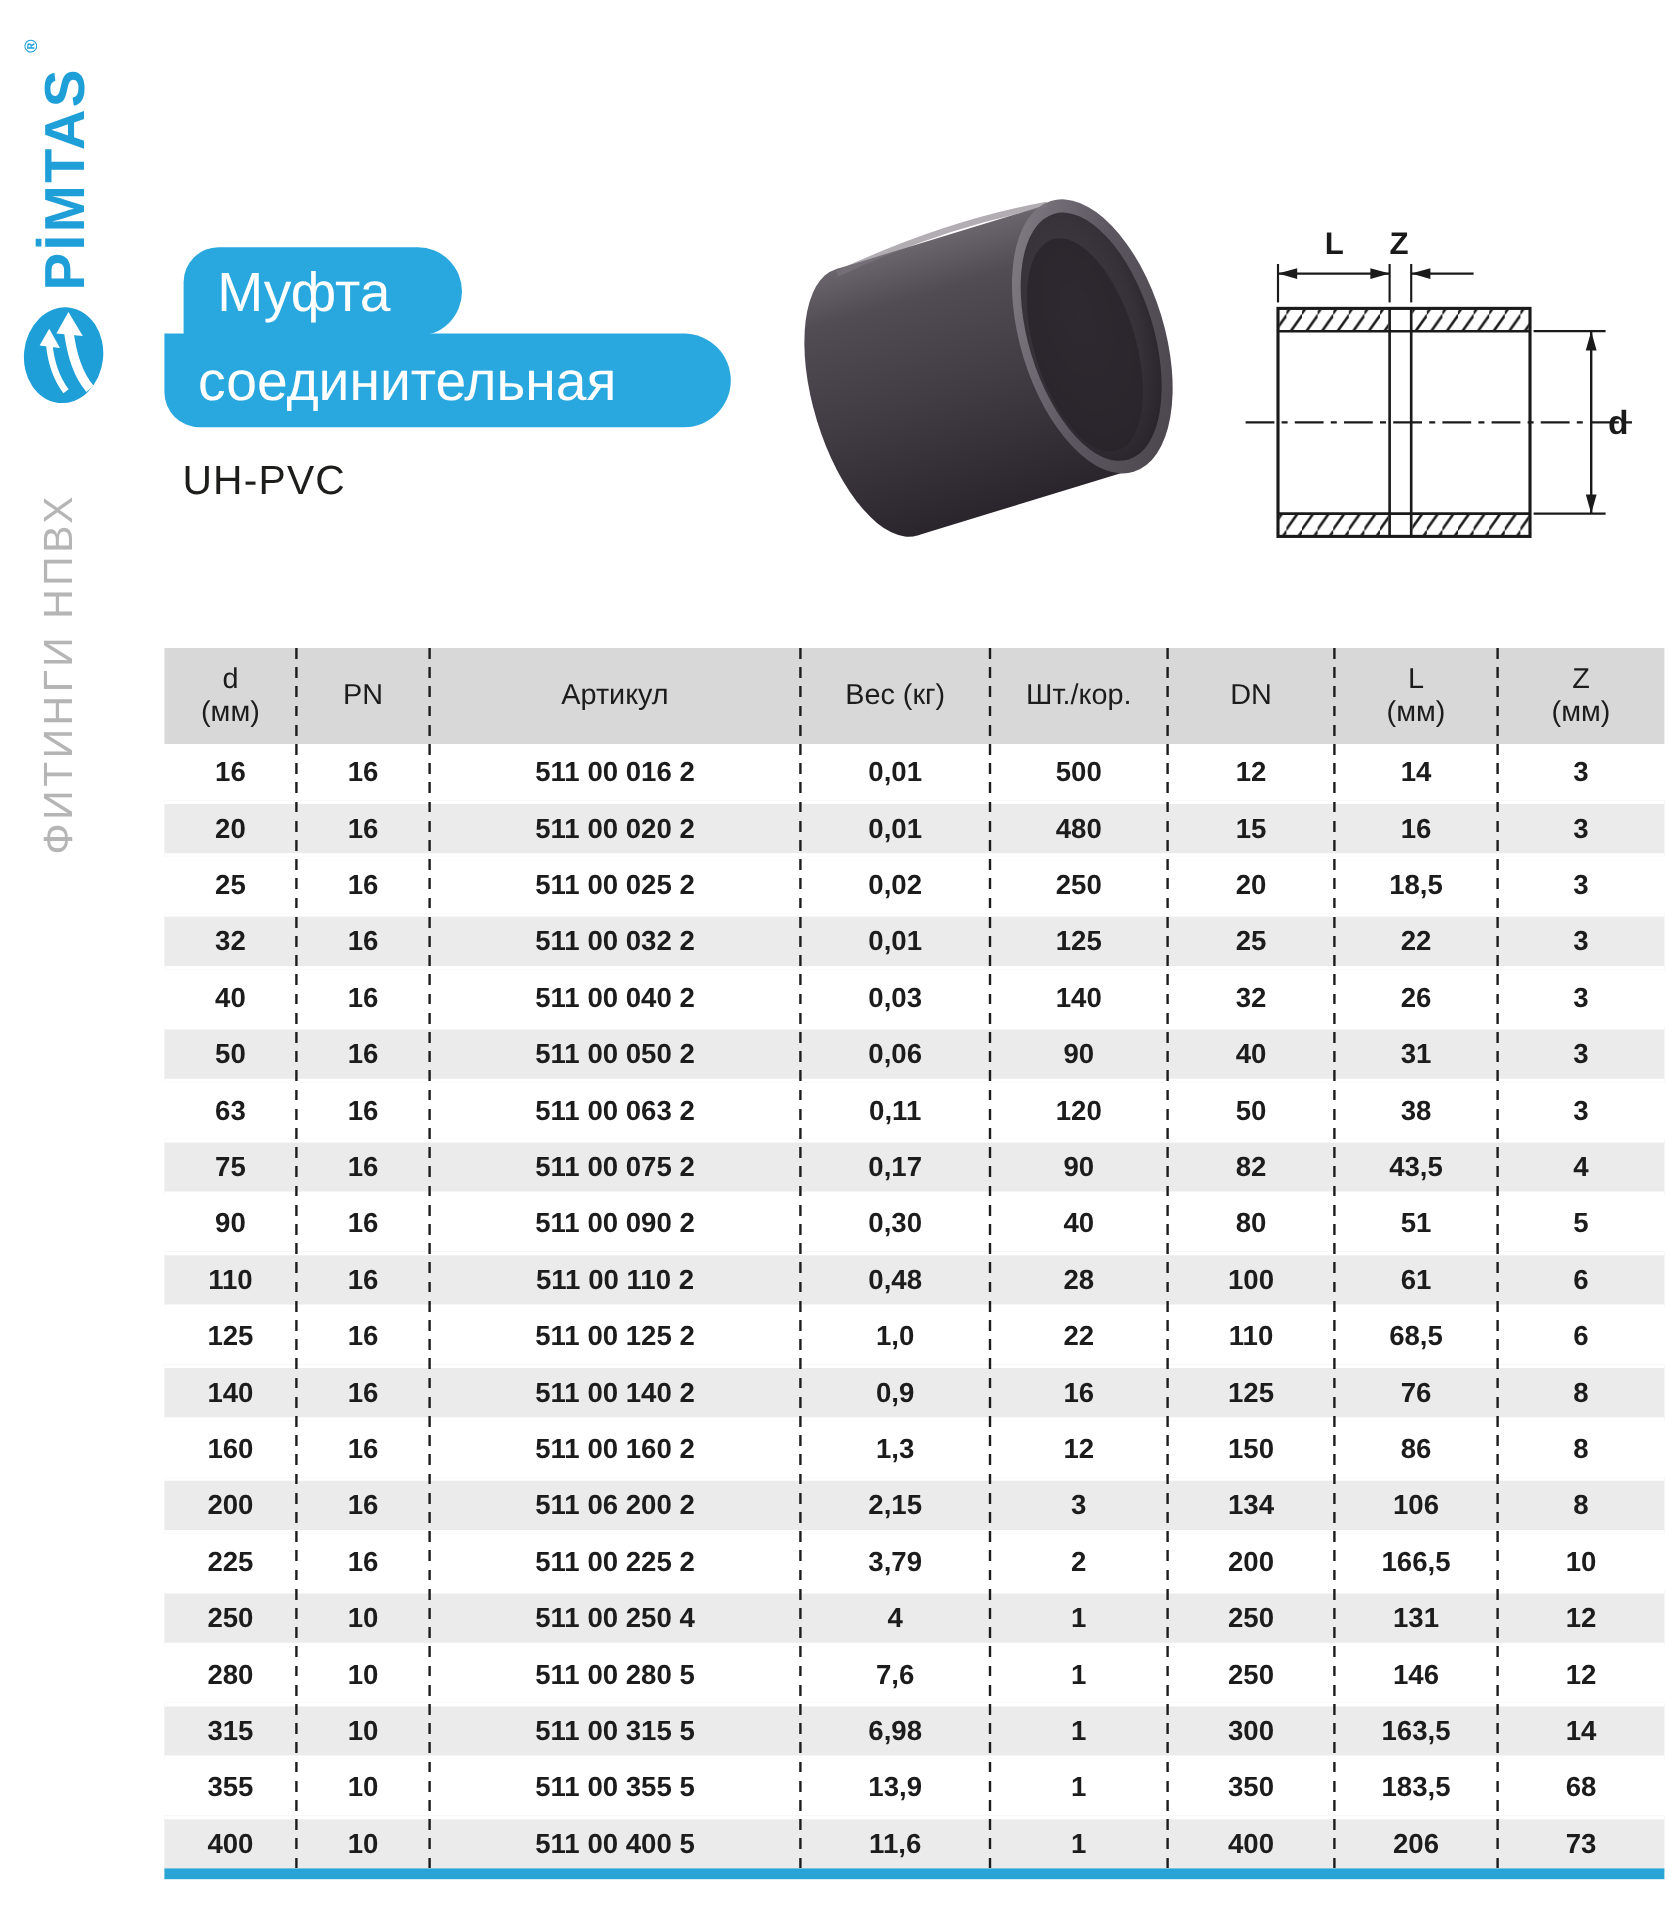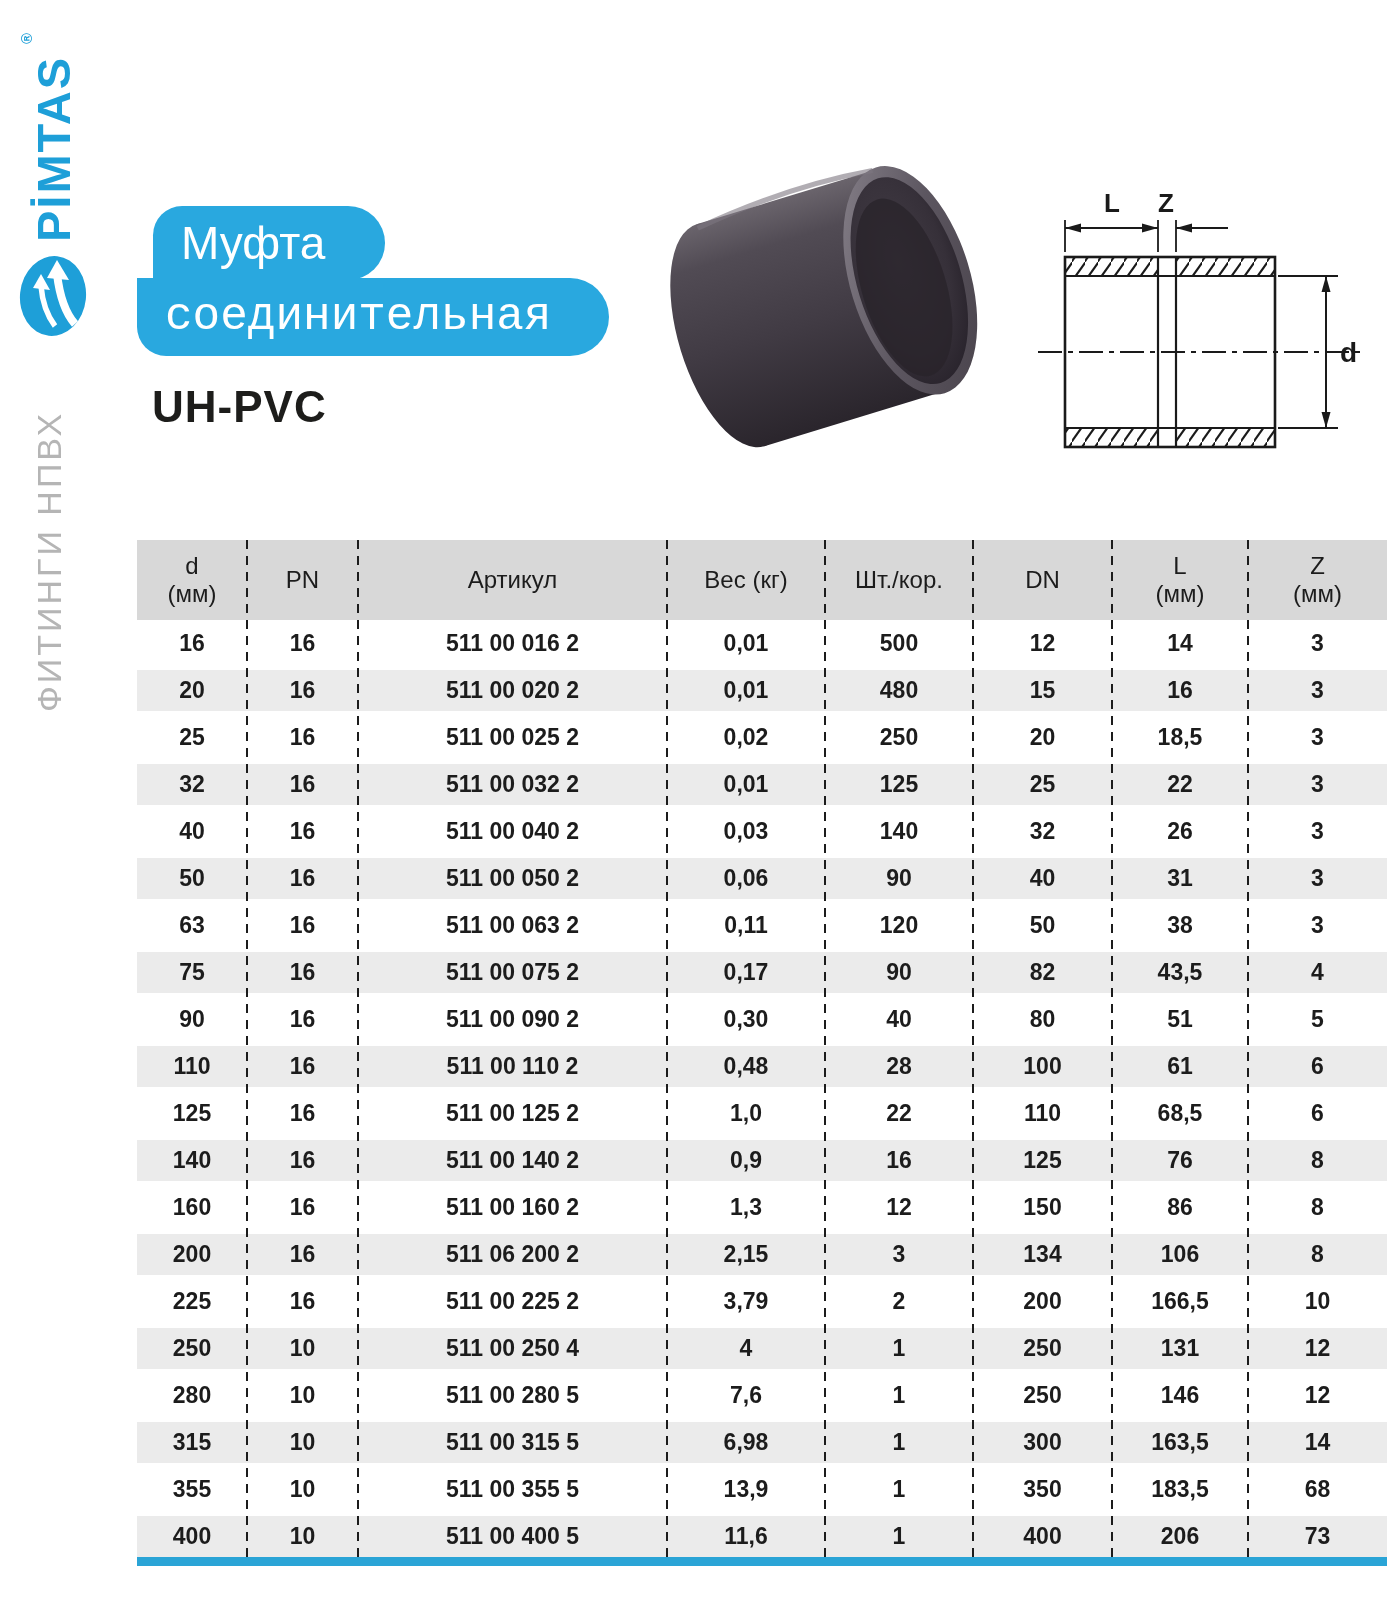--- a/index.html
+++ b/index.html
@@ -36,25 +36,25 @@
   }
   
   .title-block1{
     position:absolute;left:137px;top:206px;width:232px;height:74px;
     background:var(--accent);border-radius:30px 38px 38px 0;
     display:flex;align-items:center;padding-left:28px;margin-left:16px;
   }
   .title-block2{
     position:absolute;left:137px;top:278px;width:472px;height:78px;
     background:var(--accent);border-radius:0 40px 40px 30px;
-    display:flex;align-items:center;padding-left:28px;font-family:Liberation Mono, monospace;
+    display:flex;align-items:center;padding-left:28px;
   }
   .title-text{color:#ffffff;font-size:46px;line-height:1;}
   .material{
-    position:absolute;left:152px;top:382px;font-size:44px;font-weight:bold;
+    position:absolute;left:152px;top:382px;font-size:34px;font-weight:normal;
     letter-spacing:1px;color:var(--ink);
   }
   
   .photo{position:absolute;left:635px;top:130px;width:370px;height:380px;}
   
   .drawing{position:absolute;left:1020px;top:182px;width:370px;height:300px;}
   .drawing text{font-family:"Liberation Sans",sans-serif;font-weight:bold;fill:#1a1a1a;}
   
   .tbl{position:absolute;left:137px;top:540px;width:1250px;}
   .tbl-head{

